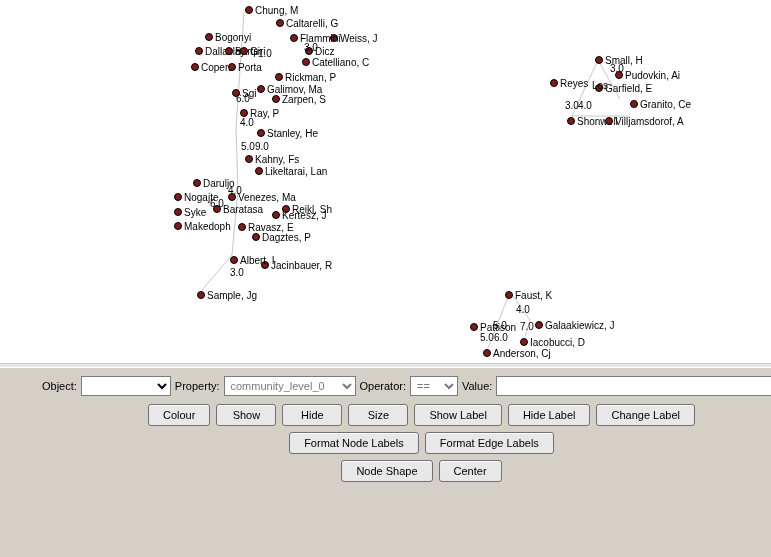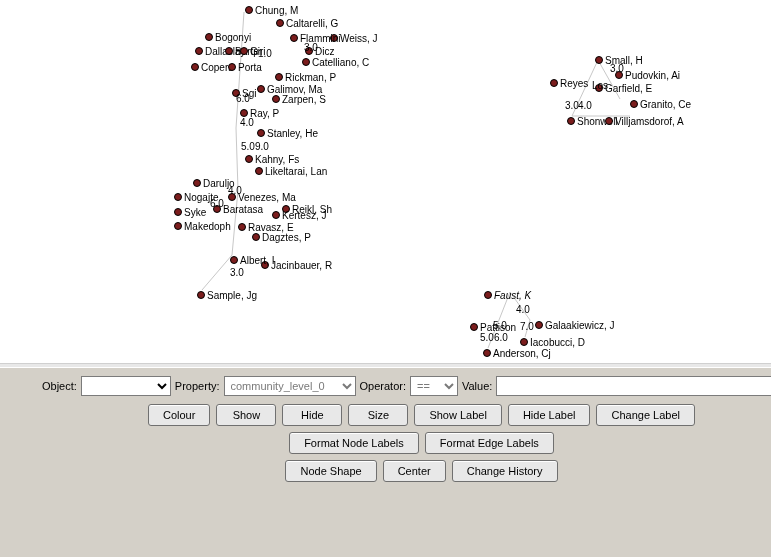--- a/index.html
+++ b/index.html
@@ -149,21 +149,21 @@
       </svg>
     <div id="nodes-layer">
         <div class="node" style="left: 595px; top: 55px;">Small, H</div>
         <div class="node" style="left: 615px; top: 70px;">Pudovkin, Ai</div>
         <div class="node" style="left: 595px; top: 83px;">Garfield, E</div>
         <div class="node" style="left: 550px; top: 78px;">Reyes</div>
         <div class="" style="left: 592px; top: 80px; list-style: none; padding-left: 0px; text-indent: 0px; position: absolute; font-size: 10px;">Los</div>
         <div class="node" style="left: 630px; top: 99px;">Granito, Ce</div>
         <div class="node" style="left: 567px; top: 116px;">Shonwell</div>
         <div class="node" style="left: 605px; top: 116px;">Villjamsdorof, A</div>
-        <div class="node" style="left: 484px; top: 290px; font-style: italic;">Faust, K</div>
+        <div class="node" style="left: 505px; top: 290px;">Faust, K</div>
         <div class="node" style="left: 535px; top: 320px;">Galaakiewicz, J</div>
         <div class="node" style="left: 520px; top: 337px;">Iacobucci, D</div>
         <div class="node" style="left: 483px; top: 348px;">Anderson, Cj</div>
         <div class="node" style="left: 470px; top: 322px;">Pattison</div>
         <div class="node" style="left: 245px; top: 5px;">Chung, M</div>
         <div class="node" style="left: 276px; top: 18px;">Caltarelli, G</div>
         <div class="node" style="left: 205px; top: 32px;">Bogonyi</div>
         <div class="node" style="left: 195px; top: 46px;">Dallaslay</div>
         <div class="node" style="left: 225px; top: 46px;">Bartp</div>
         <div class="node" style="left: 330px; top: 33px;">Weiss, J</div>
@@ -242,17 +242,16 @@
           <button>Hide Label</button>
           <button>Change Label</button>
         </div>
       <div class="button-row" id="btn-row-2">
           <button>Format Node Labels</button>
           <button>Format Edge Labels</button>
         </div>
       <div class="button-row" id="btn-row-3">
           <button>Node Shape</button>
           <button>Center</button>
-          <button>Change History</button>
         </div>
     </div>
   </div>
 </div>
 
 </body></html>

